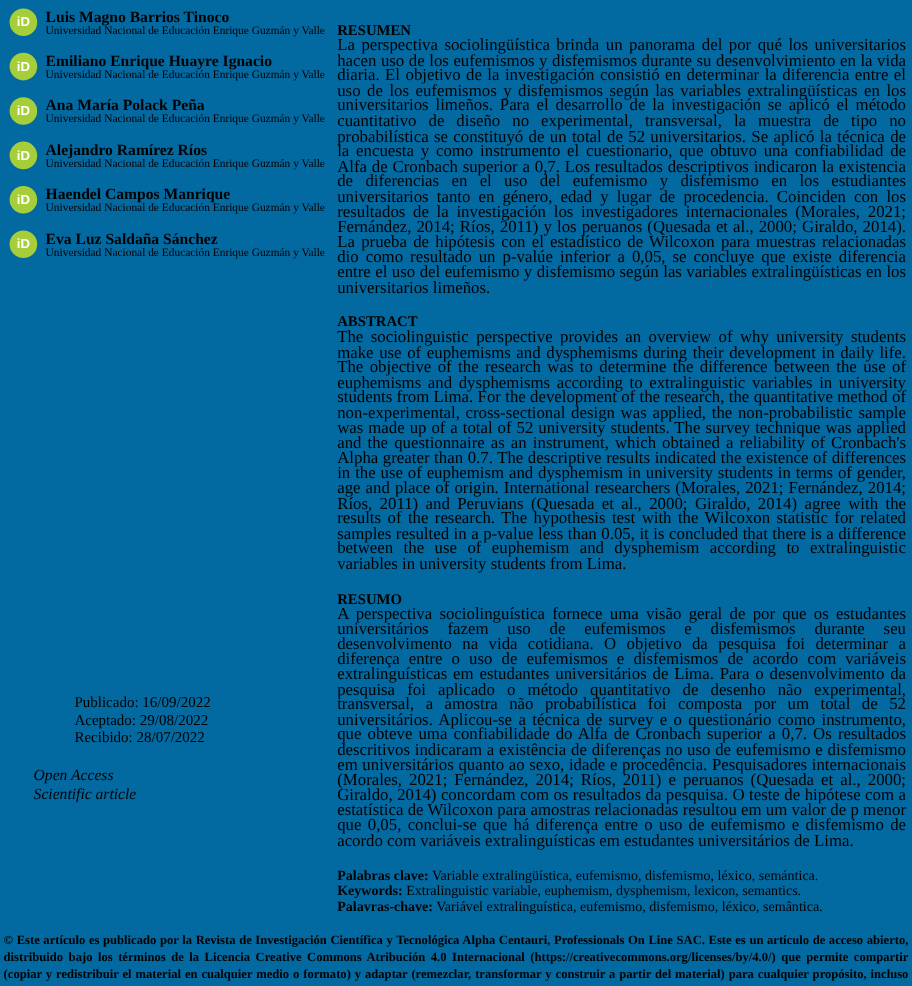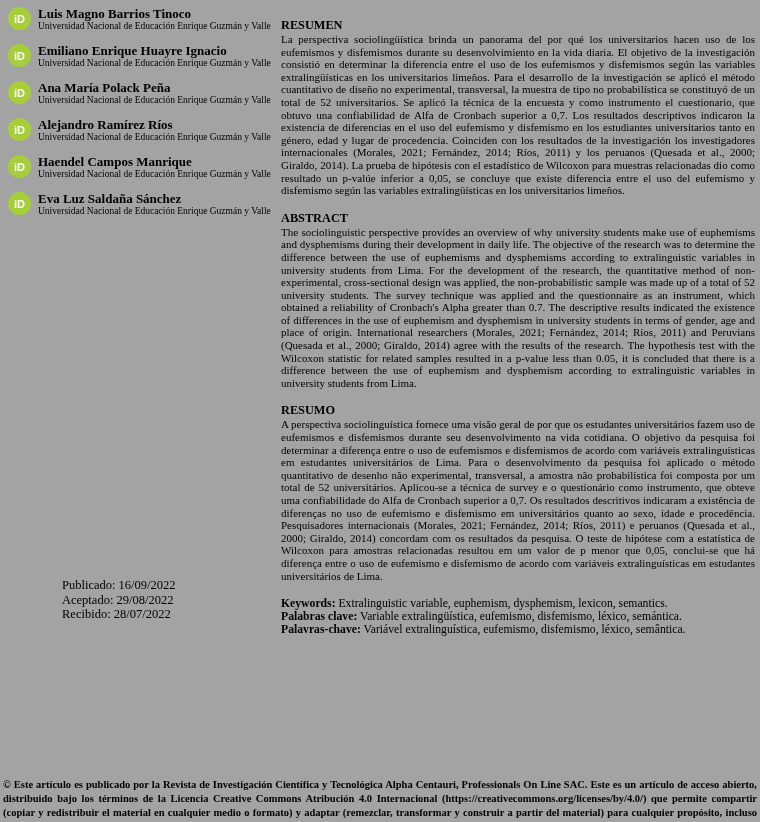--- a/index.html
+++ b/index.html
@@ -1,37 +1,37 @@
 <!DOCTYPE html>
 <html><head>
 <meta charset="utf-8">
 <style>
   html,body{margin:0;padding:0;background:#ffffff;}
   .page{
-    position:relative;width:760px;height:822px;background:#a3a3a3;color:#000;
+    position:relative;width:760px;height:822px;background:#0369a1;color:#000;
     font-family:"Liberation Serif", serif;overflow:hidden;
   }
   
   .authors{position:absolute;left:8px;top:6px;width:264px;}
   .author{display:flex;align-items:flex-start;margin-bottom:11px;}
   .orcid{
     flex:0 0 auto;width:23px;height:23px;border-radius:50%;
     background:#A6CE39;color:#fff;
     font-family:"Liberation Sans", sans-serif;font-weight:bold;font-size:11px;
     display:flex;align-items:center;justify-content:center;
     margin-right:7px;margin-top:1px;cursor:pointer;
   }
   .author-name{font-size:13px;font-weight:bold;line-height:15px;white-space:nowrap;}
   .author-aff{font-size:9.5px;line-height:11px;white-space:nowrap;}
   .dates{position:absolute;left:28px;top:578px;font-size:12.5px;line-height:14.5px;margin-left:34px;}
   .access{position:absolute;left:28px;top:638px;font-style:italic;font-size:13px;line-height:15.5px;}
   
   .right-col{position:absolute;left:281px;top:18px;width:474px;}
   .section h2{font-size:12.3px;font-weight:bold;margin:0 0 1px 0;line-height:14px;}
-  .section p{font-size:11px;line-height:12.6px;text-align:justify;margin:0;}
+  .section p{font-size:14px;line-height:12.6px;text-align:justify;margin:0;}
   .section + .section{margin-top:14px;}
   .keywords{margin-top:16px;font-size:11.7px;line-height:12.8px;}
   .keywords .kw-label{font-weight:bold;}
   
   .footer{
     position:absolute;left:3px;top:778px;width:754px;
     font-size:10.5px;font-weight:bold;line-height:14px;text-align:justify;
   }
 </style>
 </head>
@@ -90,46 +90,50 @@
     </div>
 
   </div>
 
   <div class="dates">
     <div><span>Publicado:</span> <span>16/09/2022</span></div>
     <div><span>Aceptado:</span> <span>29/08/2022</span></div>
     <div><span>Recibido:</span> <span>28/07/2022</span></div>
   </div>
 
+  <div class="access">
+    <div>Open Access</div>
+    <div>Scientific article</div>
+  </div>
 
   <div class="right-col">
 
     <div class="section">
       <h2>RESUMEN</h2>
       <p>La perspectiva sociolingüística brinda un panorama del por qué los universitarios hacen uso de los eufemismos y disfemismos durante su desenvolvimiento en la vida diaria. El objetivo de la investigación consistió en determinar la diferencia entre el uso de los eufemismos y disfemismos según las variables extralingüísticas en los universitarios limeños. Para el desarrollo de la investigación se aplicó el método cuantitativo de diseño no experimental, transversal, la muestra de tipo no probabilística se constituyó de un total de 52 universitarios. Se aplicó la técnica de la encuesta y como instrumento el cuestionario, que obtuvo una confiabilidad de Alfa de Cronbach superior a 0,7. Los resultados descriptivos indicaron la existencia de diferencias en el uso del eufemismo y disfemismo en los estudiantes universitarios tanto en género, edad y lugar de procedencia. Coinciden con los resultados de la investigación los investigadores internacionales (Morales, 2021; Fernández, 2014; Ríos, 2011) y los peruanos (Quesada et al., 2000; Giraldo, 2014). La prueba de hipótesis con el estadístico de Wilcoxon para muestras relacionadas dio como resultado un p-valúe inferior a 0,05, se concluye que existe diferencia entre el uso del eufemismo y disfemismo según las variables extralingüísticas en los universitarios limeños.</p>
     </div>
 
     <div class="section">
       <h2>ABSTRACT</h2>
       <p>The sociolinguistic perspective provides an overview of why university students make use of euphemisms and dysphemisms during their development in daily life. The objective of the research was to determine the difference between the use of euphemisms and dysphemisms according to extralinguistic variables in university students from Lima. For the development of the research, the quantitative method of non-experimental, cross-sectional design was applied, the non-probabilistic sample was made up of a total of 52 university students. The survey technique was applied and the questionnaire as an instrument, which obtained a reliability of Cronbach's Alpha greater than 0.7. The descriptive results indicated the existence of differences in the use of euphemism and dysphemism in university students in terms of gender, age and place of origin. International researchers (Morales, 2021; Fernández, 2014; Ríos, 2011) and Peruvians (Quesada et al., 2000; Giraldo, 2014) agree with the results of the research. The hypothesis test with the Wilcoxon statistic for related samples resulted in a p-value less than 0.05, it is concluded that there is a difference between the use of euphemism and dysphemism according to extralinguistic variables in university students from Lima.</p>
     </div>
 
     <div class="section">
       <h2>RESUMO</h2>
       <p>A perspectiva sociolinguística fornece uma visão geral de por que os estudantes universitários fazem uso de eufemismos e disfemismos durante seu desenvolvimento na vida cotidiana. O objetivo da pesquisa foi determinar a diferença entre o uso de eufemismos e disfemismos de acordo com variáveis extralinguísticas em estudantes universitários de Lima. Para o desenvolvimento da pesquisa foi aplicado o método quantitativo de desenho não experimental, transversal, a amostra não probabilística foi composta por um total de 52 universitários. Aplicou-se a técnica de survey e o questionário como instrumento, que obteve uma confiabilidade do Alfa de Cronbach superior a 0,7. Os resultados descritivos indicaram a existência de diferenças no uso de eufemismo e disfemismo em universitários quanto ao sexo, idade e procedência. Pesquisadores internacionais (Morales, 2021; Fernández, 2014; Ríos, 2011) e peruanos (Quesada et al., 2000; Giraldo, 2014) concordam com os resultados da pesquisa. O teste de hipótese com a estatística de Wilcoxon para amostras relacionadas resultou em um valor de p menor que 0,05, conclui-se que há diferença entre o uso de eufemismo e disfemismo de acordo com variáveis extralinguísticas em estudantes universitários de Lima.</p>
     </div>
 
     <div class="keywords">
       <div>
+        <span class="kw-label">Palabras clave:</span>
+        <span>Variable extralingüística, eufemismo, disfemismo, léxico, semántica.</span>
+      </div>
+      <div>
         <span class="kw-label">Keywords:</span>
         <span>Extralinguistic variable, euphemism, dysphemism, lexicon, semantics.</span>
-      </div>
-      <div>
-        <span class="kw-label">Palabras clave:</span>
-        <span>Variable extralingüística, eufemismo, disfemismo, léxico, semántica.</span>
       </div>
       <div>
         <span class="kw-label">Palavras-chave:</span>
         <span>Variável extralinguística, eufemismo, disfemismo, léxico, semântica.</span>
       </div>
     </div>
 
   </div>
 
   <div class="footer">© Este artículo es publicado por la Revista de Investigación Científica y Tecnológica Alpha Centauri, Professionals On Line SAC. Este es un artículo de acceso abierto, distribuido bajo los términos de la Licencia Creative Commons Atribución 4.0 Internacional (https://creativecommons.org/licenses/by/4.0/) que permite compartir (copiar y redistribuir el material en cualquier medio o formato) y adaptar (remezclar, transformar y construir a partir del material) para cualquier propósito, incluso comercialmente.</div>

